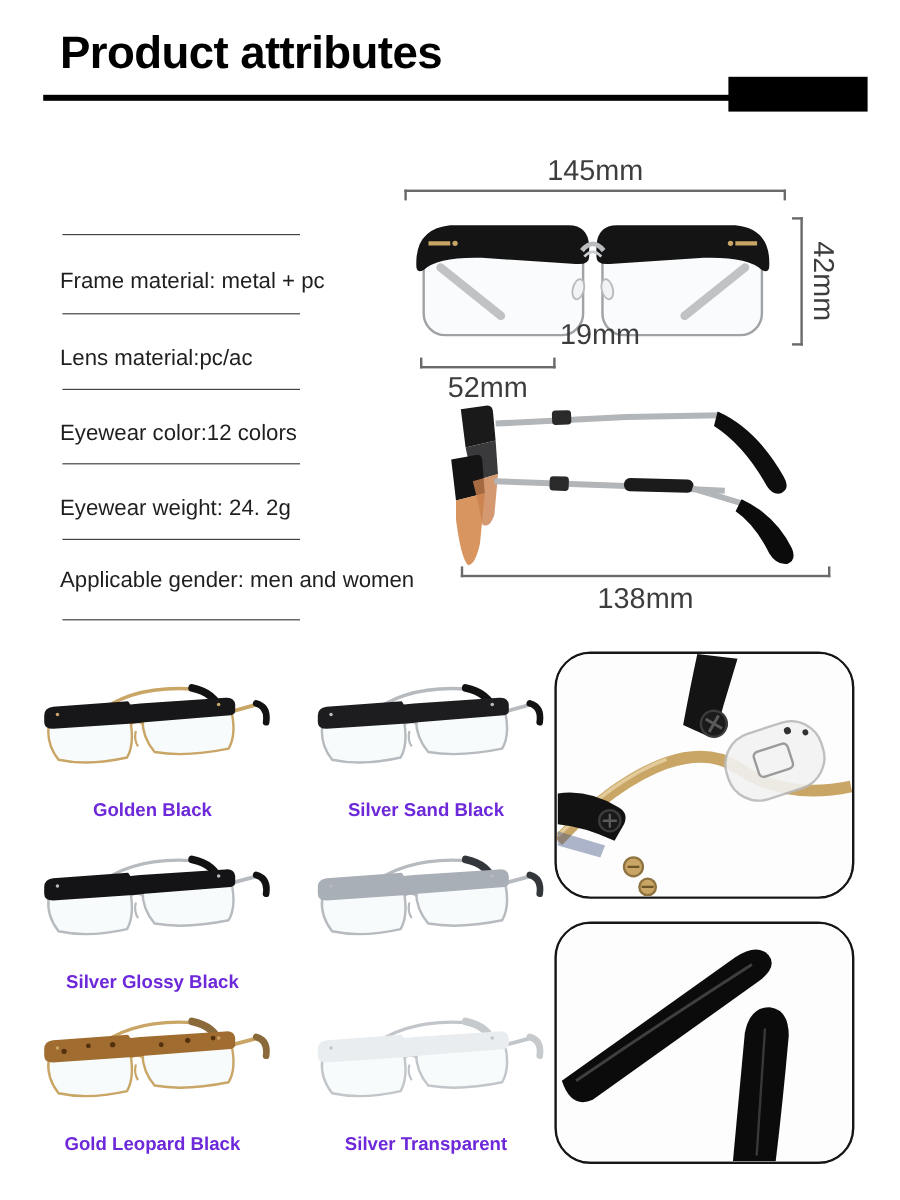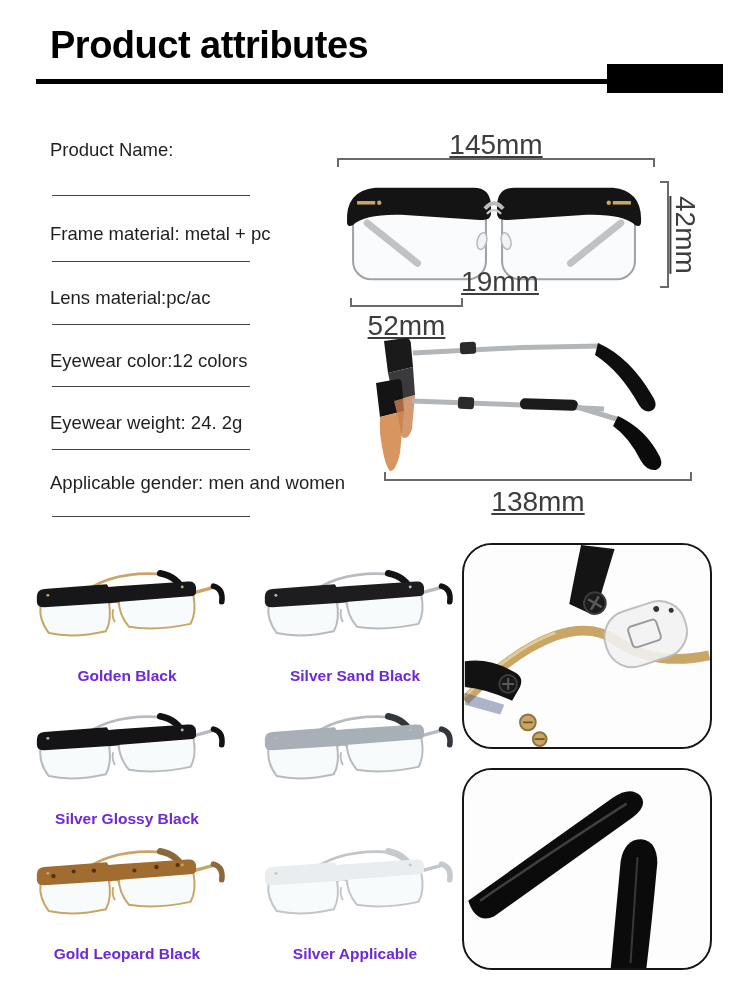--- a/index.html
+++ b/index.html
@@ -11,22 +11,22 @@
          letter-spacing:-.5px;color:var(--title-text,#000);}
   .title-rule{position:absolute;left:36px;top:79px;width:576px;height:5px;background:#000;}
   .title-endcap{position:absolute;left:607px;top:64px;width:116px;height:29px;background:#000;}
 
   
   .attr{position:absolute;left:50px;width:330px;font-size:18.5px;line-height:27px;}
   .attr p{margin:0;}
   .sep{position:absolute;left:52px;width:198px;border-top:1.5px solid var(--divider-line,#444);}
 
   
-  .dim-label{position:absolute;font-size:28px;color:var(--dimension-text,#3d3d3d);
-             text-align:center;line-height:1.1;text-decoration:underline;}
+  .dim-label{position:absolute;font-size:24px;color:var(--dimension-text,#3d3d3d);
+             text-align:center;line-height:1.1;}
   .bracket{position:absolute;box-sizing:border-box;border:0 solid var(--measure-line,#6a6a6a);}
   .br-down{border-top-width:2px;border-left-width:2px;border-right-width:2px;height:9px;}
   .br-up{border-bottom-width:2px;border-left-width:2px;border-right-width:2px;height:9px;}
   .br-left{border-right-width:2px;border-top-width:2px;border-bottom-width:2px;width:9px;}
   .vtext{writing-mode:vertical-rl;display:flex;align-items:center;justify-content:center;}
   .absvg{position:absolute;}
 
   
   .variant{position:absolute;width:210px;margin:0;display:flex;flex-direction:column;align-items:center;}
   .variant svg{width:210px;height:92px;display:block;}
@@ -67,21 +67,20 @@
   </svg>
 
   <header>
     <h1 class="title">Product attributes</h1>
     <div class="title-rule"></div>
     <div class="title-endcap"></div>
   </header>
 
   <section>
     <div class="attr" style="top:136px">
-      <p>Product Name:</p>
     </div>
     <div class="sep" style="top:195px"></div>
 
     <div class="attr" style="top:220px">
       <p>Frame material: metal + pc</p>
     </div>
     <div class="sep" style="top:261px"></div>
 
     <div class="attr" style="top:284px">
       <p>Lens material:pc/ac</p>
@@ -183,21 +182,21 @@
     <figure class="variant" style="left: 22px; top: 843px; --brow: #a06c30; --metal: #c9a566; --tip: #8a6a3a; --spots: 1;">
       <svg viewBox="0 0 220 100">
           <use href="#g34"></use>
         </svg>
       <figcaption>Gold Leopard Black</figcaption>
     </figure>
     <figure class="variant" style="left: 250px; top: 843px; --brow: #e9edf0; --metal: #c2c6ca; --tip: #c6cacd; --spots: 0;">
       <svg viewBox="0 0 220 100">
           <use href="#g34"></use>
         </svg>
-      <figcaption>Silver Applicable</figcaption>
+      <figcaption>Silver Transparent</figcaption>
     </figure>
   </section>
 
   <section>
     <figure class="detail" style="top:543px;height:206px">
       <svg viewBox="0 0 248 205">
         <rect width="248" height="205" fill="#fdfdfd"></rect>
         <path d="M0,158 Q48,108 92,92 Q128,80 152,96 Q192,124 248,112" fill="none" stroke="var(--gold-metal,#c9a566)" stroke-width="10"></path>
         <path d="M0,154 Q48,105 92,89" fill="none" stroke="#e8d4a8" stroke-width="3" opacity=".8"></path>
         <path d="M118,0 L152,4 L140,44 Q136,62 128,70 L106,60 Q112,28 118,0 Z" fill="#141414"></path>

